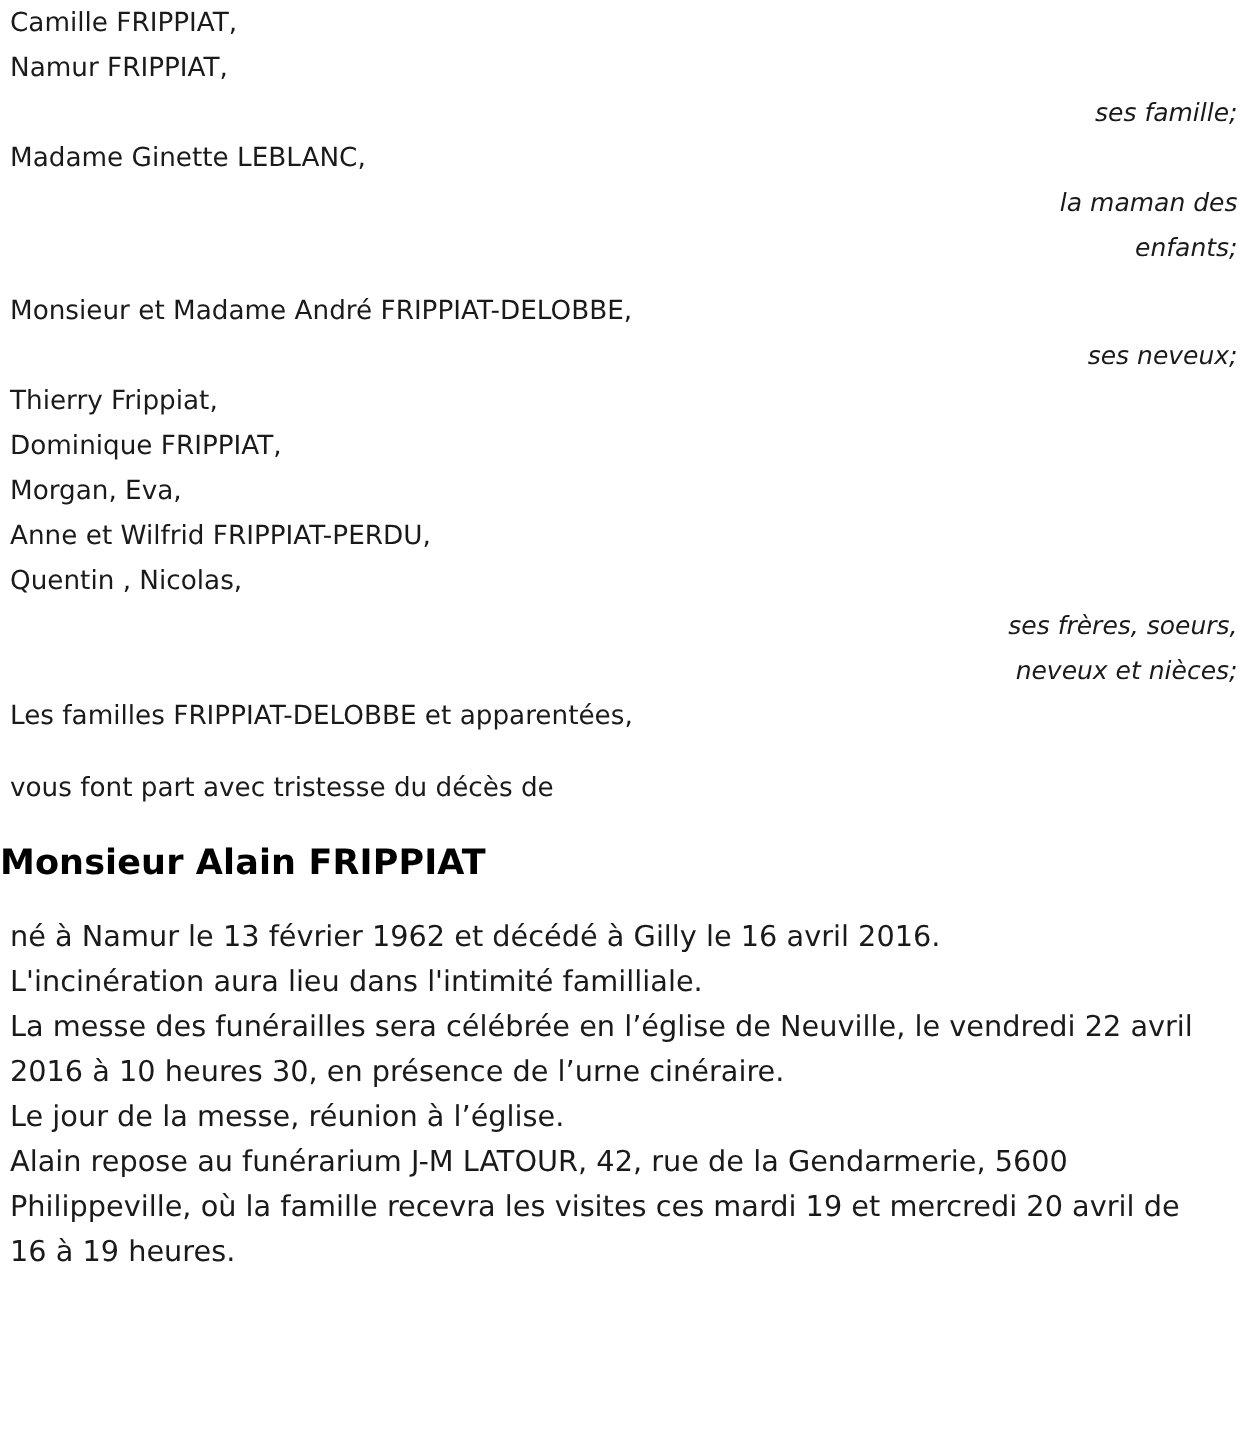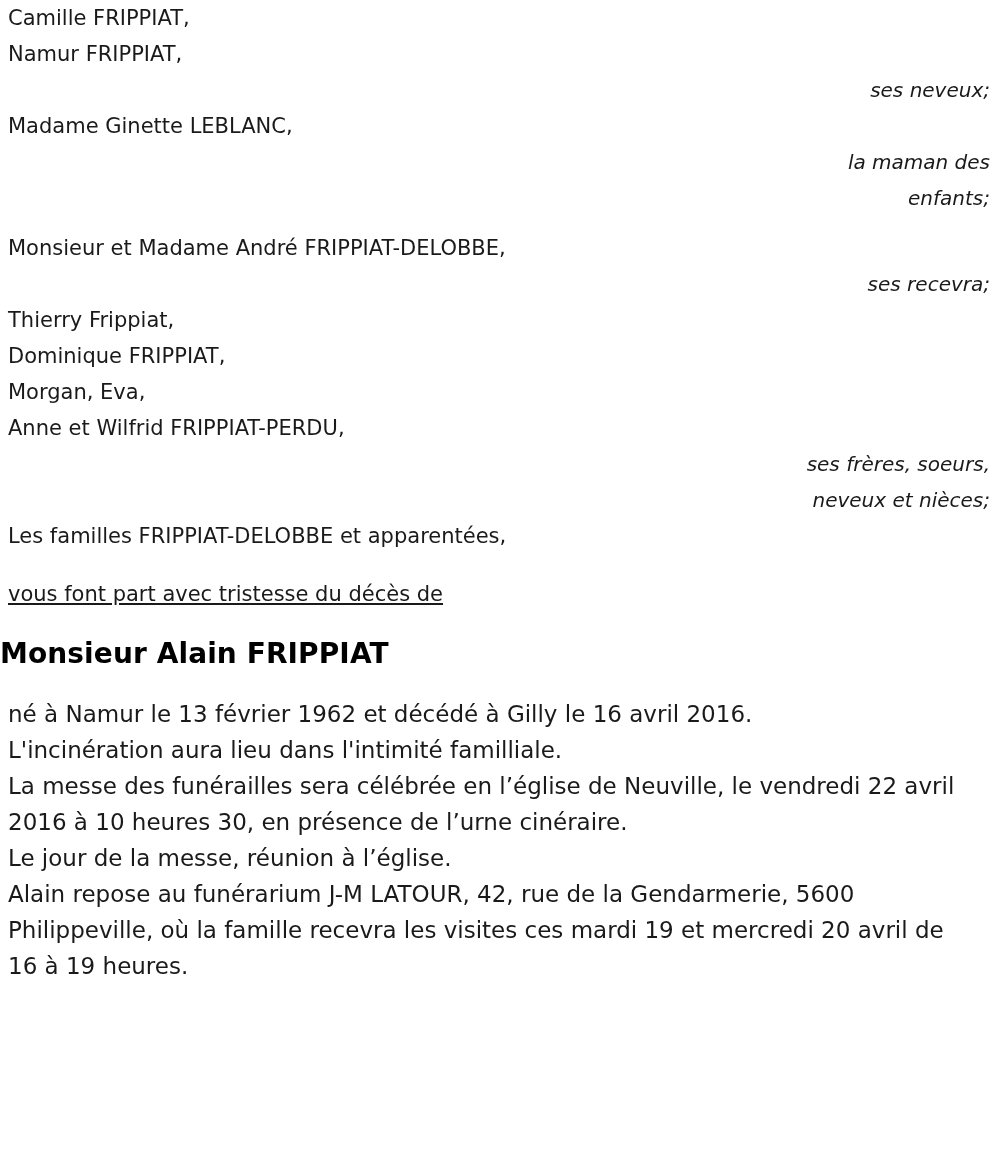--- a/index.html
+++ b/index.html
@@ -81,52 +81,52 @@
     line-height: 36px;
     color: #1a1a1a;
   }
 
   .intro {
     display: block;
     padding-left: 8px;
     padding-right: 24px;
     font-size: 21px;
     line-height: 36px;
-    text-decoration: underline;
   }
 </style>
 </head>
 <body>
 
 <div class="notice">
 
   <div class="group">
     <div class="row name-line">Camille FRIPPIAT,</div>
     <div class="row name-line">Namur FRIPPIAT,</div>
-    <div class="relation">ses neveux;</div>
+    <div class="relation">ses famille;</div>
   </div>
 
   <div class="group">
     <div class="row name-line">Madame Ginette LEBLANC,</div>
     <div class="relation">la maman des</div>
     <div class="relation">enfants;</div>
   </div>
 
   <div class="gap-sm"></div>
 
   <div class="group">
     <div class="row name-line">Monsieur et Madame André FRIPPIAT-DELOBBE,</div>
-    <div class="relation">ses recevra;</div>
+    <div class="relation">ses neveux;</div>
   </div>
 
   <div class="group">
     <div class="row name-line">Thierry Frippiat,</div>
     <div class="row name-line">Dominique FRIPPIAT,</div>
     <div class="row name-line">Morgan, Eva,</div>
     <div class="row name-line">Anne et Wilfrid FRIPPIAT-PERDU,</div>
+    <div class="row name-line">Quentin , Nicolas,</div>
     <div class="relation">ses frères, soeurs,</div>
     <div class="relation">neveux et nièces;</div>
   </div>
 
   <div class="row name-line">Les familles FRIPPIAT-DELOBBE et apparentées,</div>
 
   <div class="gap-md"></div>
 
   <div class="intro">vous font part avec tristesse du décès de</div>
 

